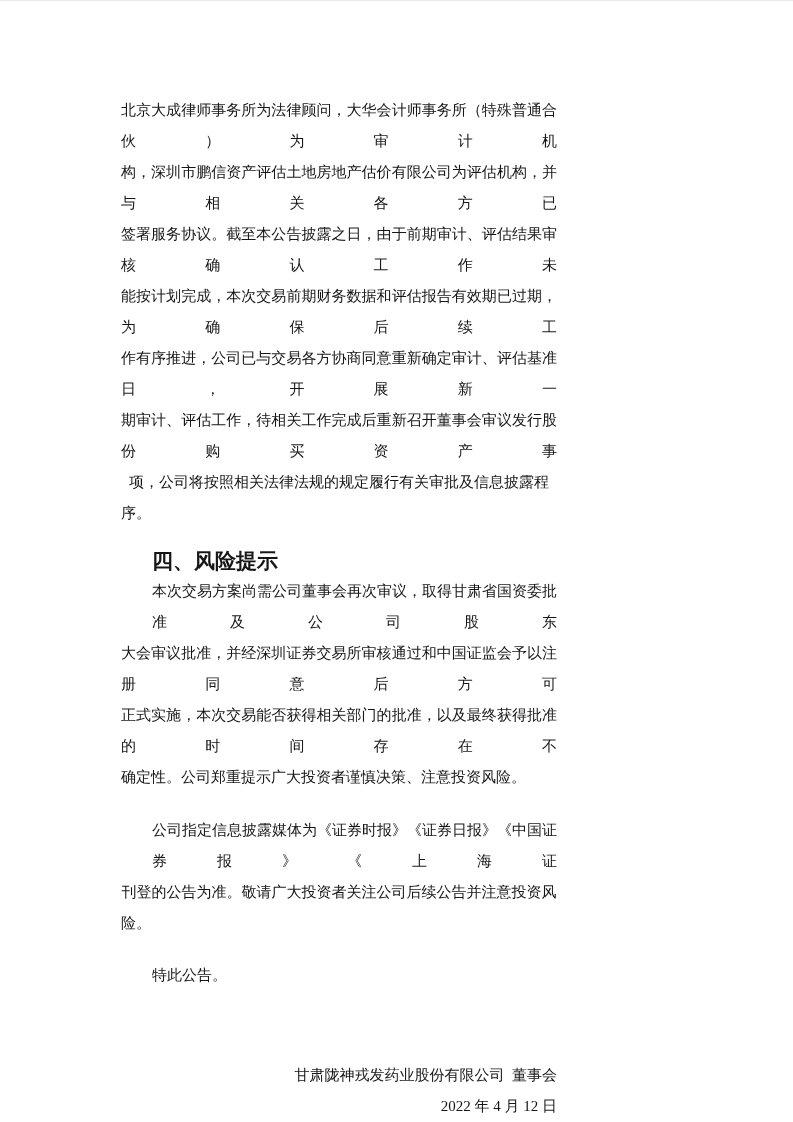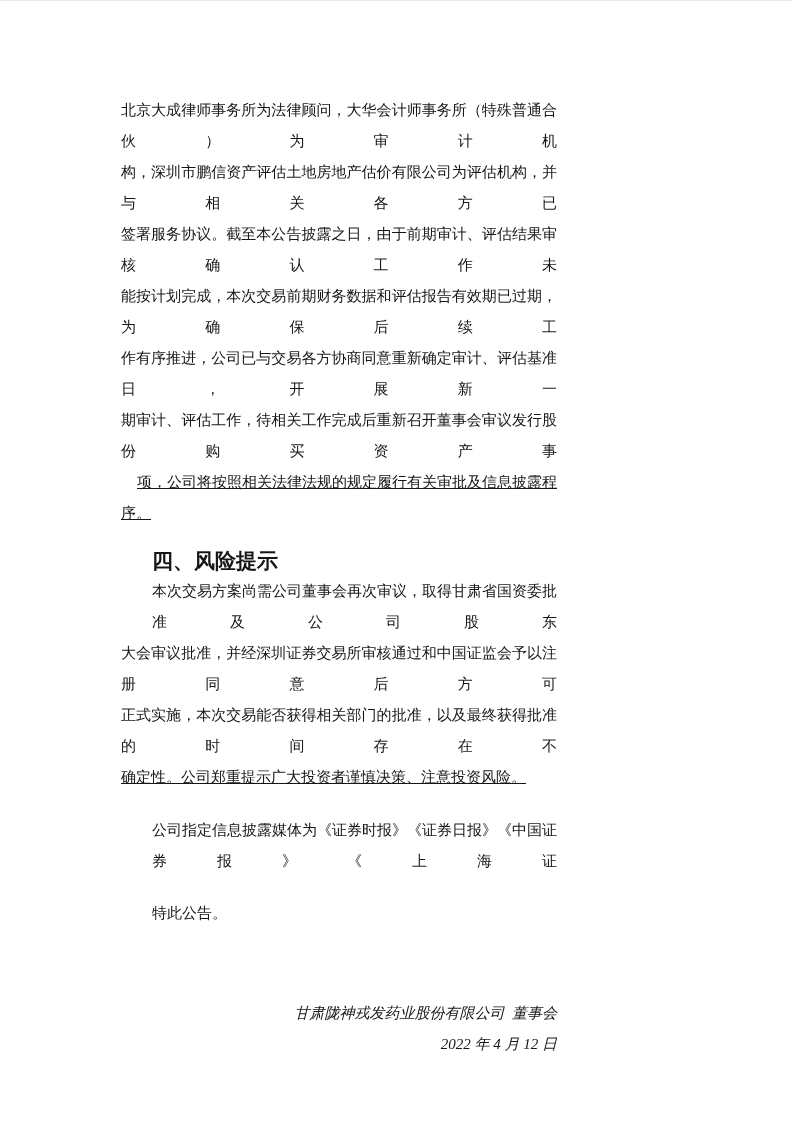--- a/index.html
+++ b/index.html
@@ -26,23 +26,22 @@
   .para { margin: 0; }
   .line {
     min-height: 31px;
   }
   .j {
     text-align: justify;
     text-align-last: justify;
     text-justify: inter-character;
   }
   .last {
-    text-align: right;
+    text-align: center;
     text-align-last: left;
-    text-decoration: underline;
   }
   .indent {
     padding-left: 31px;
   }
   .heading {
     font-family: "Liberation Sans", "DejaVu Sans", sans-serif;
     font-weight: bold;
     font-size: 21px;
     padding-left: 31px;
     margin-top: 16px;
@@ -53,21 +52,20 @@
     margin-top: 21px;
     min-height: 31px;
   }
   .sig-block {
     margin-top: 69px;
     text-align: right;
   }
   .sig-block div {
     min-height: 31px;
     white-space: pre;
-    font-style: italic;
   }
 </style>
 </head>
 <body>
 
 <div class="page">
 
   <div class="para">
     <div class="line j">北京大成律师事务所为法律顾问，大华会计师事务所（特殊普通合伙）为审计机</div>
     <div class="line j">构，深圳市鹏信资产评估土地房地产估价有限公司为评估机构，并与相关各方已</div>
@@ -82,20 +80,21 @@
 
   <div class="para">
     <div class="line j indent">本次交易方案尚需公司董事会再次审议，取得甘肃省国资委批准及公司股东</div>
     <div class="line j">大会审议批准，并经深圳证券交易所审核通过和中国证监会予以注册同意后方可</div>
     <div class="line j">正式实施，本次交易能否获得相关部门的批准，以及最终获得批准的时间存在不</div>
     <div class="line j last">确定性。公司郑重提示广大投资者谨慎决策、注意投资风险。</div>
   </div>
 
   <div class="para p3">
     <div class="line j indent">公司指定信息披露媒体为《证券时报》《证券日报》《中国证券报》《上海证</div>
+    <div class="line j last">刊登的公告为准。敬请广大投资者关注公司后续公告并注意投资风险。</div>
   </div>
 
   <div class="closing indent">特此公告。</div>
 
   <div class="sig-block">
     <div>甘肃陇神戎发药业股份有限公司  董事会</div>
     <div>2022 年 4 月 12 日</div>
   </div>
 
 </div>

